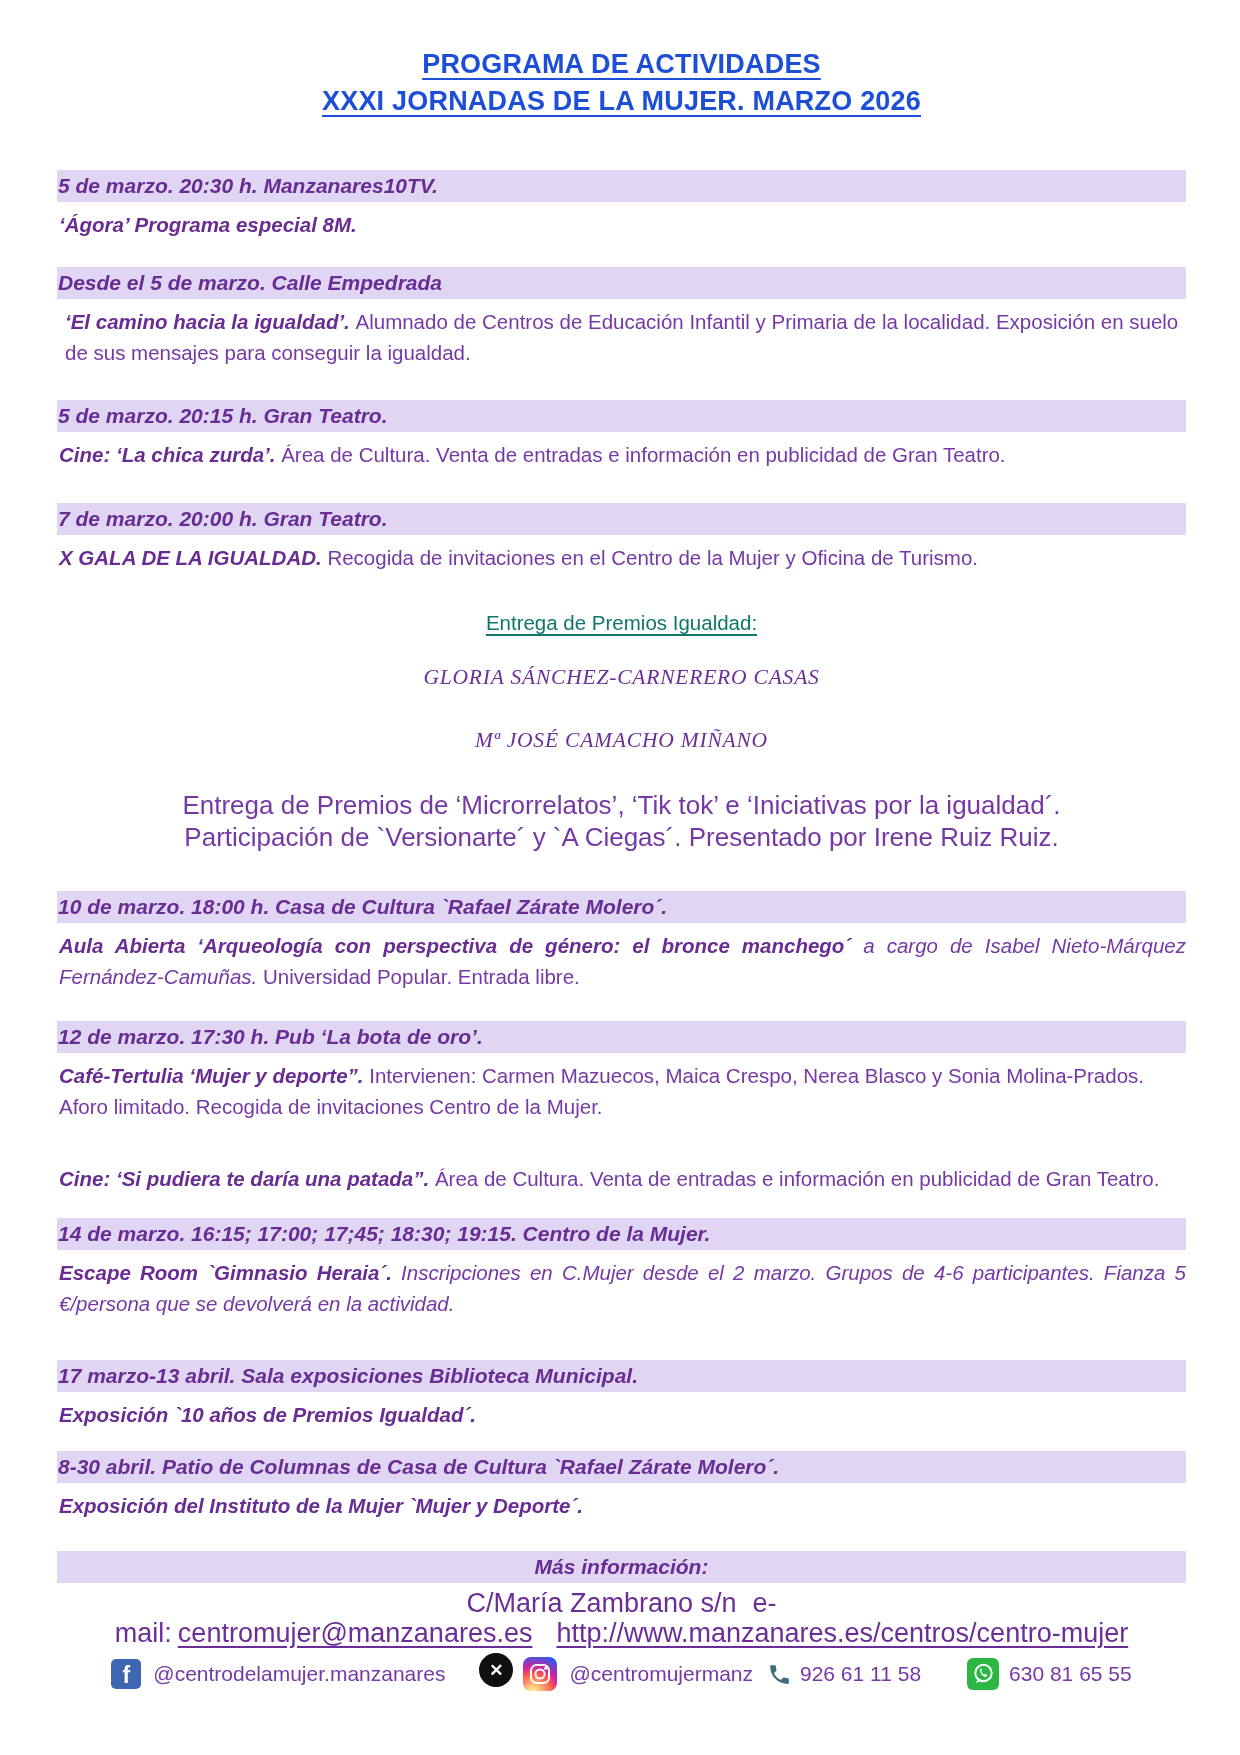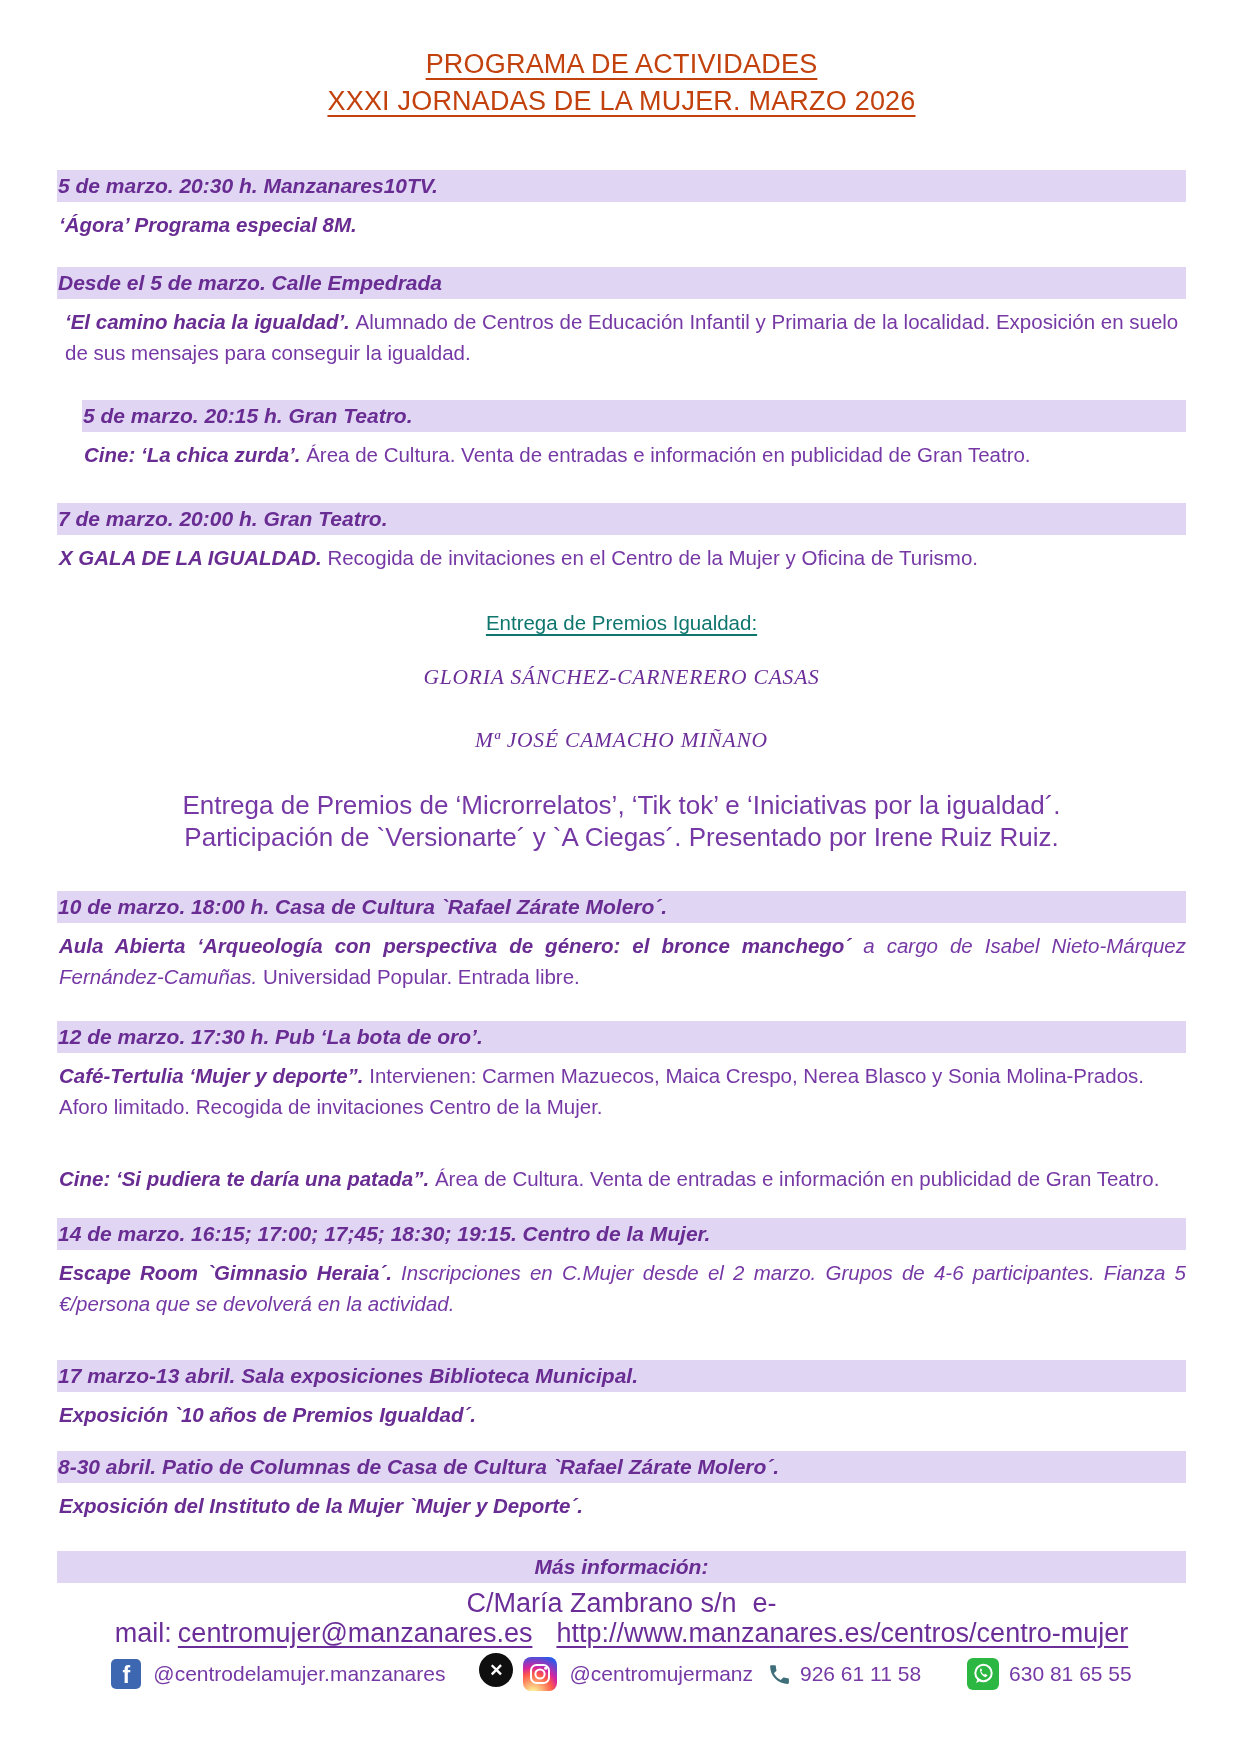--- a/index.html
+++ b/index.html
@@ -1,30 +1,30 @@
 <!DOCTYPE html>
 <html><head>
 <meta charset="utf-8">
 <style>
   html,body{margin:0;padding:0;background:#ffffff;}
   body{width:1240px;height:1755px;overflow:hidden;font-family:"Liberation Sans",sans-serif;color:#7538A5;}
   .page{box-sizing:border-box;width:1240px;height:1755px;padding:46px 54px 0 57px;}
   
-  .title{text-align:center;font-weight:normal;font-size:27px;line-height:37px;color:#c2410c;letter-spacing:.2px;}
+  .title{text-align:center;font-weight:bold;font-size:27px;line-height:37px;color:#1d4ed8;letter-spacing:.2px;}
   .title .tline{text-decoration:underline;text-decoration-thickness:2px;text-underline-offset:5px;}
   
   .band{background:#E0D6F4;height:32px;line-height:32px;padding-left:1px;
         font-weight:bold;font-style:italic;font-size:21px;color:#682C92;white-space:nowrap;overflow:hidden;}
   .band-center{text-align:center;padding-left:0;}
   .para{margin:7px 0 0 2px;font-size:20.5px;line-height:31px;color:#7538A5;}
   .lead{font-weight:bold;font-style:italic;color:#682C92;}
   .mid{font-style:italic;}
   .justify{text-align:justify;}
   .indent{padding-left:6px;}
-  .s0{margin-top:50px;} .s1{margin-top:27px;} .s2{margin-top:32px;margin-left:25px;} .s3{margin-top:33px;}
+  .s0{margin-top:50px;} .s1{margin-top:27px;} .s2{margin-top:32px;} .s3{margin-top:33px;}
   .s4{margin-top:38px;} .s5{margin-top:29px;} .s6{margin-top:41px;} .s7{margin-top:24px;}
   .s8{margin-top:41px;} .s9{margin-top:21px;}
   
   .awards{text-align:center;}
   .awards-heading{margin-top:34px;font-size:20.5px;line-height:31px;color:#0f766e;}
   .awards-heading .u{text-decoration:underline;text-underline-offset:4px;}
   .award-name{font-family:"Liberation Serif",serif;font-style:italic;font-size:21.5px;
               letter-spacing:.8px;color:#6B2D98;line-height:31px;}
   .n1{margin-top:32px;} .n2{margin-top:24px;}
   .award-line{margin:0;font-size:26px;line-height:32px;}

